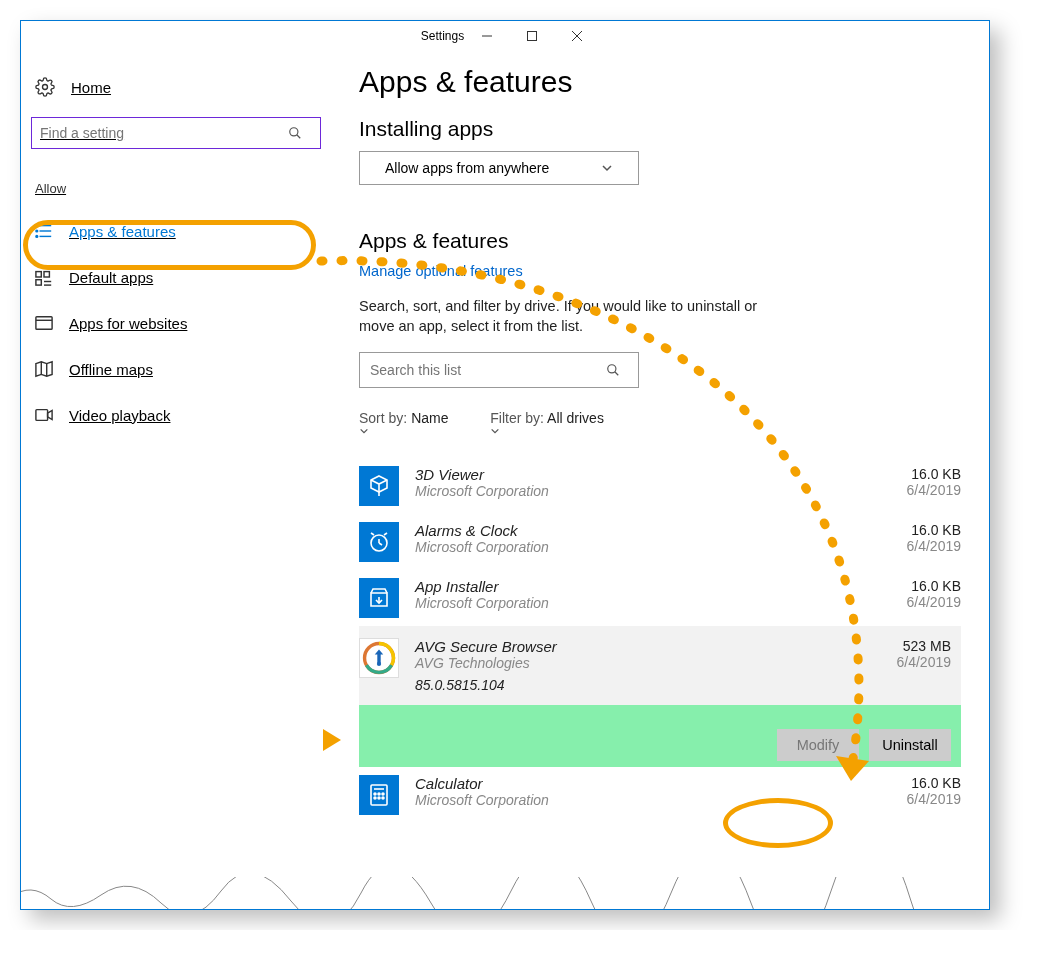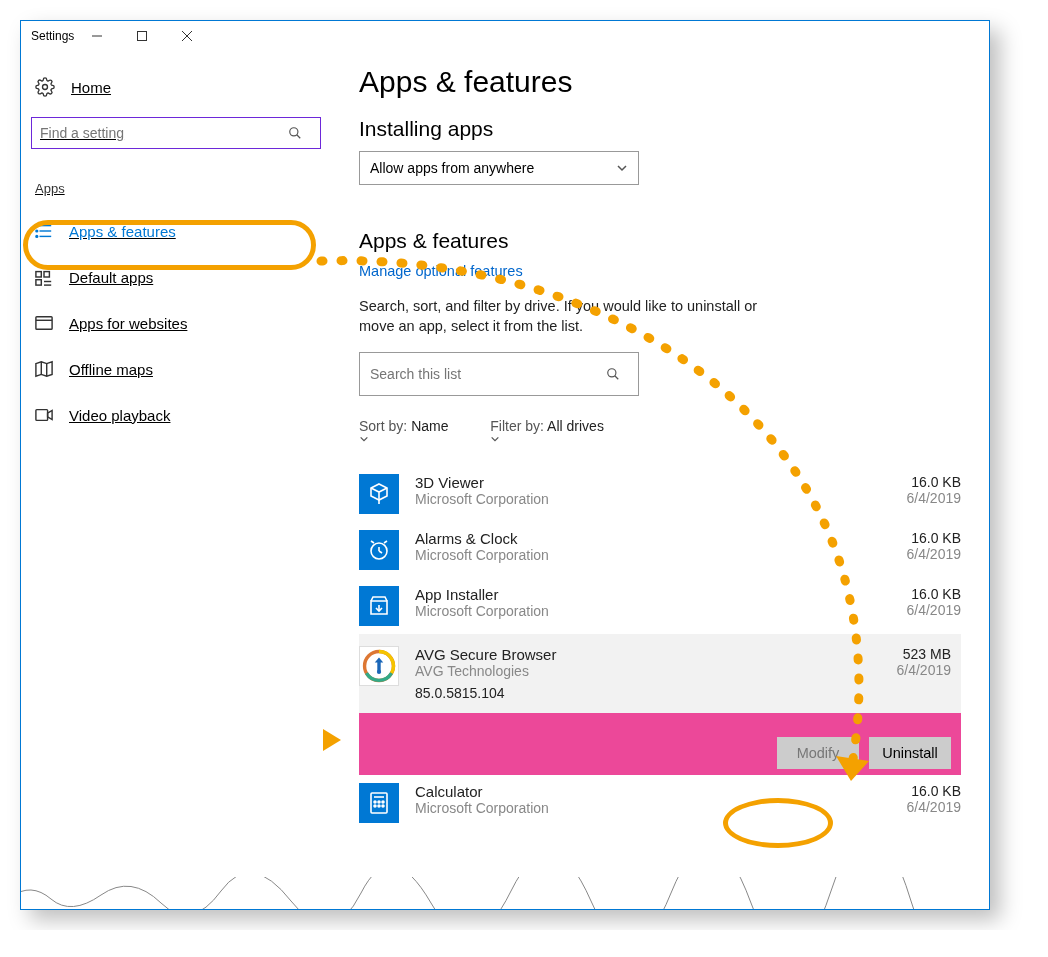--- a/index.html
+++ b/index.html
@@ -15,21 +15,21 @@
     height: 890px;
     border: 1px solid #0078d4;
     box-shadow: 10px 10px 20px rgba(0,0,0,0.25);
     position: relative;
     overflow: hidden;
     background: #fff;
   }
   .titlebar {
     display: flex;
     align-items: center;
-    justify-content: flex-start;
+    justify-content: center;
     height: 30px;
     padding: 0 0 0 10px;
     font-size: 12px;
   }
   .titlebar-buttons {
     display: flex;
   }
   .titlebar-btn {
     width: 45px;
     height: 30px;
@@ -116,32 +116,32 @@
     line-height: 1.35;
     margin: 0 0 16px 0;
   }
   .dropdown {
     width: 280px;
     height: 34px;
     border: 1px solid #999;
     display: flex;
     align-items: center;
     justify-content: space-between;
-    padding: 0 10px;
+    padding: 0 25px;
     font-size: 14px;
     margin-bottom: 44px;
   }
   .link-text {
     color: #0066cc;
     font-size: 14.5px;
     margin: 0 0 18px 0;
   }
   .list-search {
     width: 280px;
-    height: 44px;
+    height: 36px;
     border: 1px solid #999;
     display: flex;
     align-items: center;
     margin-bottom: 22px;
   }
   .list-search input {
     flex: 1;
     border: none;
     outline: none;
     padding: 0 10px;
@@ -175,20 +175,21 @@
     height: 40px;
     background: #0078d4;
     flex-shrink: 0;
     display: flex;
     align-items: center;
     justify-content: center;
     color: #fff;
   }
   .app-meta {
     flex: 1;
+    font-style: italic;
   }
   .app-name {
     font-size: 15px;
     color: #222;
   }
   .app-pub {
     font-size: 14px;
     color: #888;
   }
   .app-ver {
@@ -201,21 +202,21 @@
     font-size: 14px;
     min-width: 90px;
   }
   .app-size { color: #222; }
   .app-date { color: #888; }
   .action-row {
     display: flex;
     justify-content: flex-end;
     gap: 10px;
     padding: 24px 10px 6px 0;
-    background: #ec4899;
+    background: #86efac;
   }
   .action-btn {
     min-width: 82px;
     height: 32px;
     border: none;
     background: #ccc;
     font-size: 14.5px;
   }
   .action-btn.disabled {
     color: #777;
@@ -285,21 +286,21 @@
       <div class="search-box">
         <input placeholder="Find a setting" style="">
         <span class="icon">
           <svg width="14" height="14" viewBox="0 0 24 24" fill="none" stroke="#555" stroke-width="2">
               <circle cx="10" cy="10" r="7"></circle>
               <line x1="21" y1="21" x2="15" y2="15"></line>
             </svg>
         </span>
       </div>
 
-      <div class="section-label">Apps</div>
+      <div class="section-label">Allow</div>
 
       <div class="nav-item active">
         <span>
           <svg width="18" height="18" viewBox="0 0 20 20" fill="none" stroke="#0078d4" stroke-width="1.6">
             <line x1="2" y1="4" x2="2" y2="4"></line>
               <line x1="5" y1="4" x2="18" y2="4"></line>
             <line x1="2" y1="10" x2="2" y2="10"></line>
               <line x1="5" y1="10" x2="18" y2="10"></line>
             <line x1="2" y1="16" x2="2" y2="16"></line>
               <line x1="5" y1="16" x2="18" y2="16"></line>

